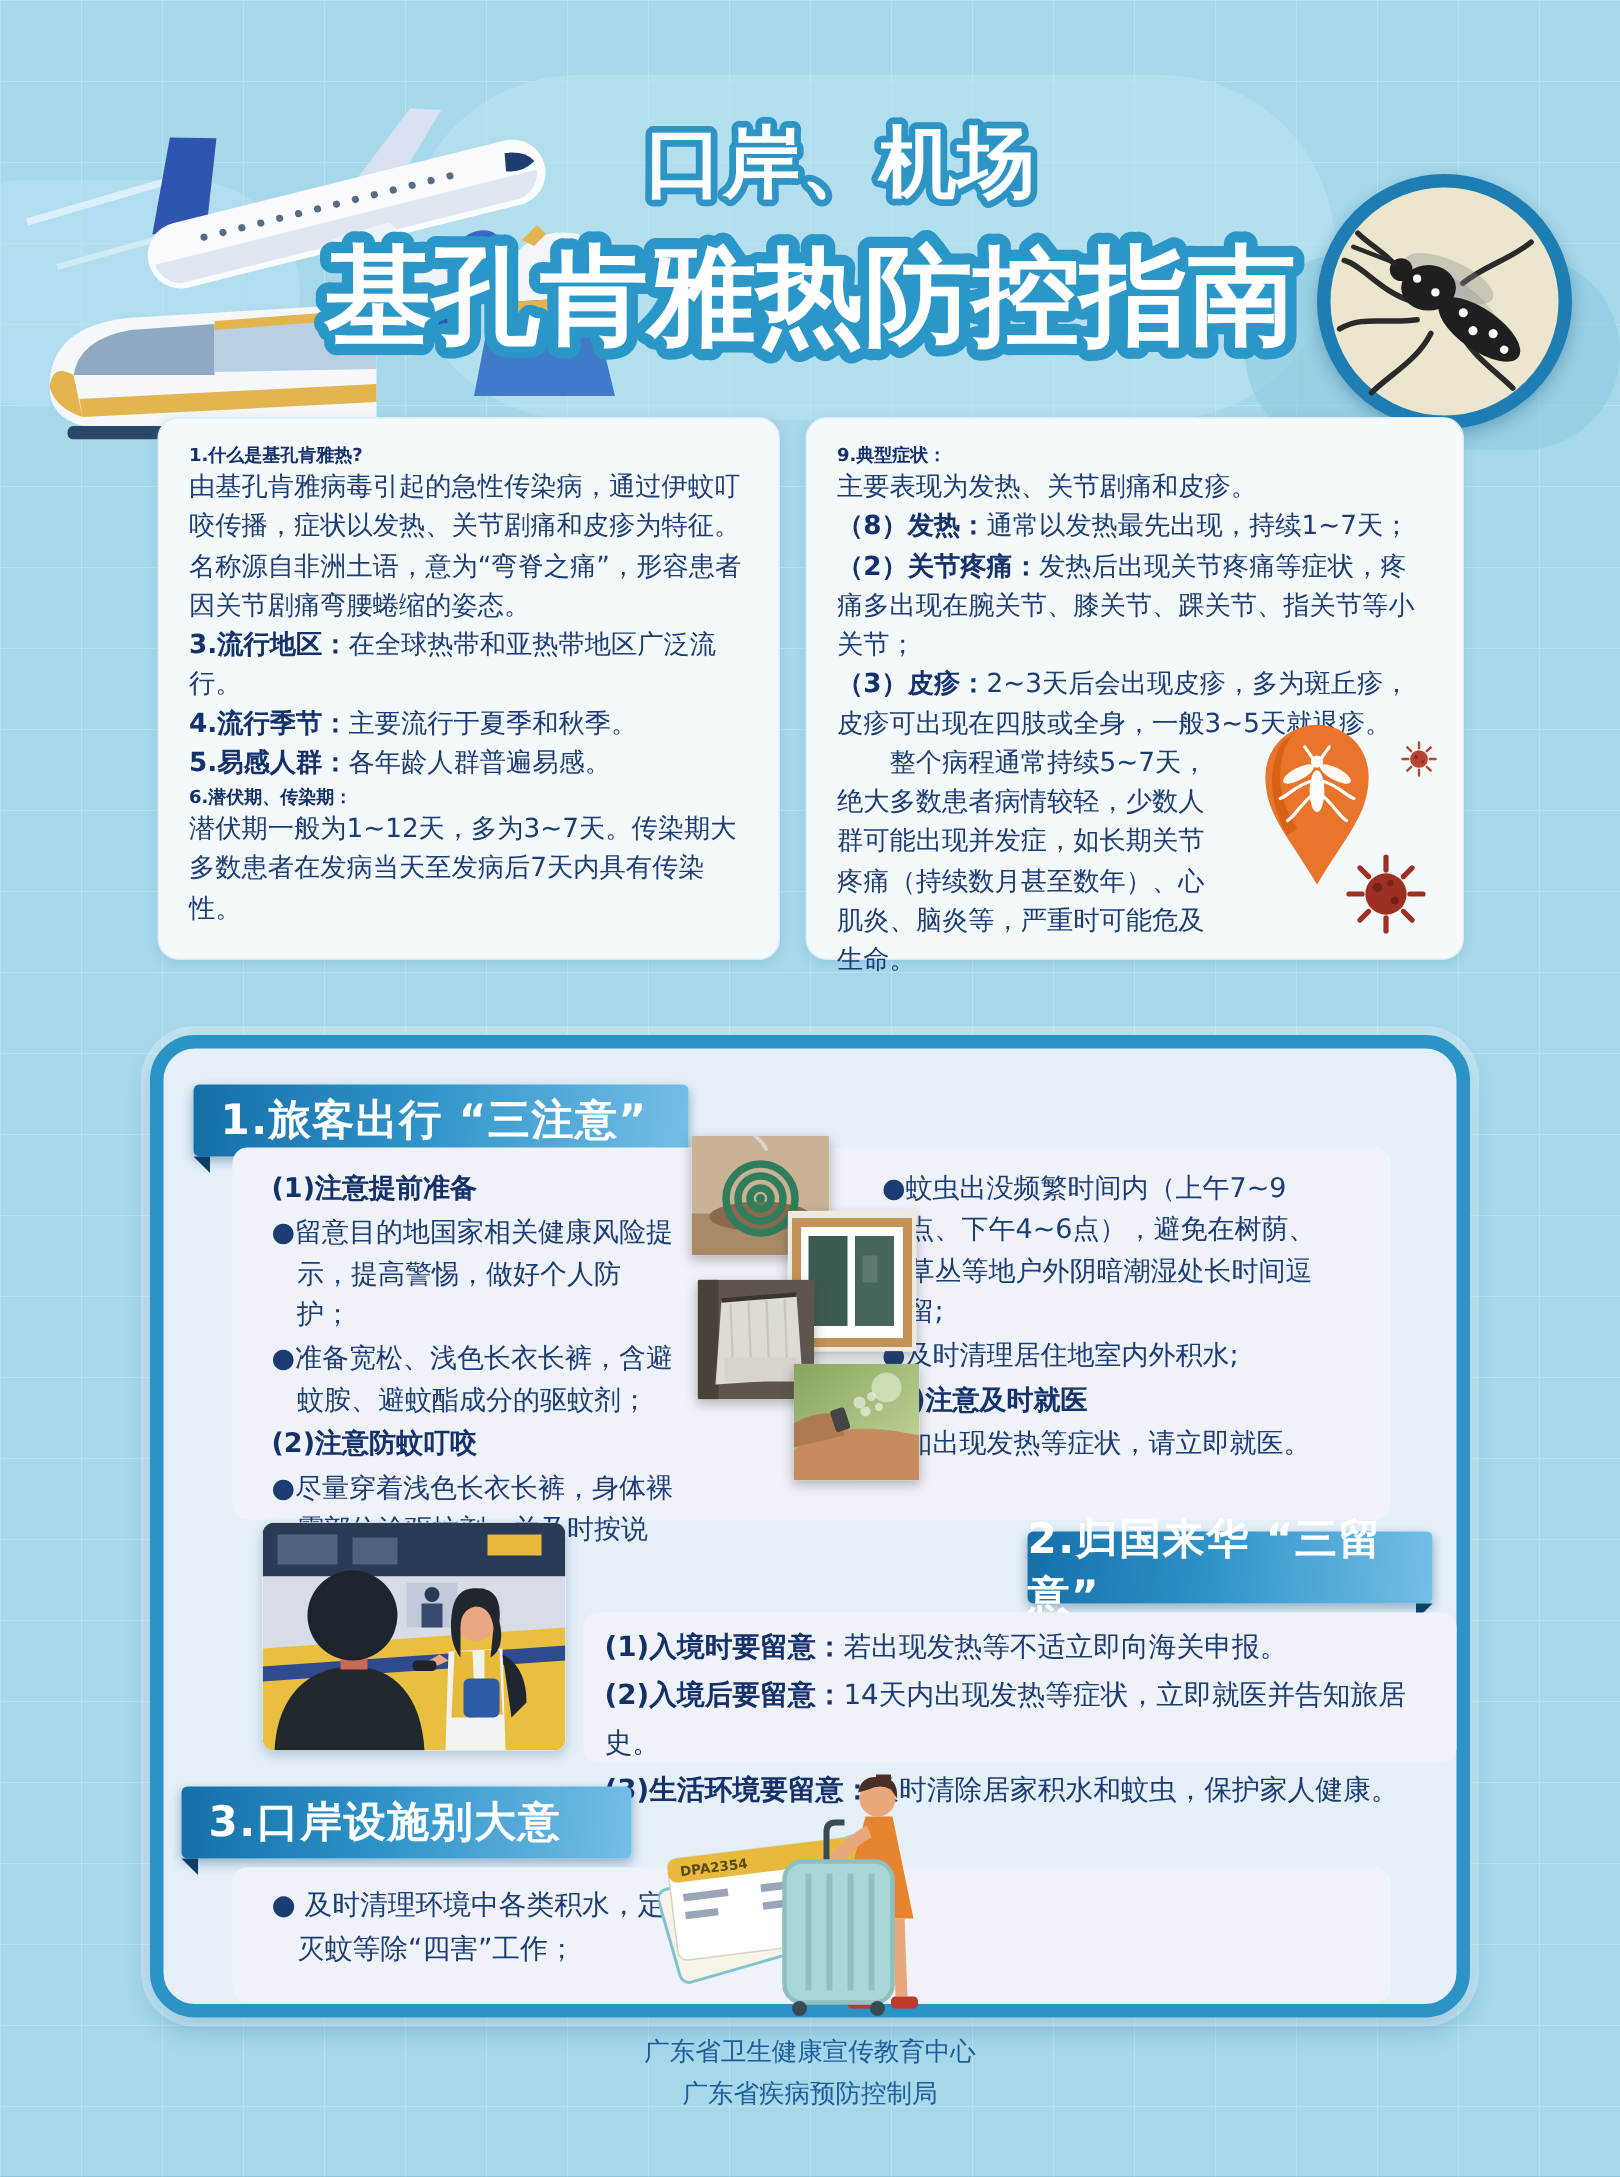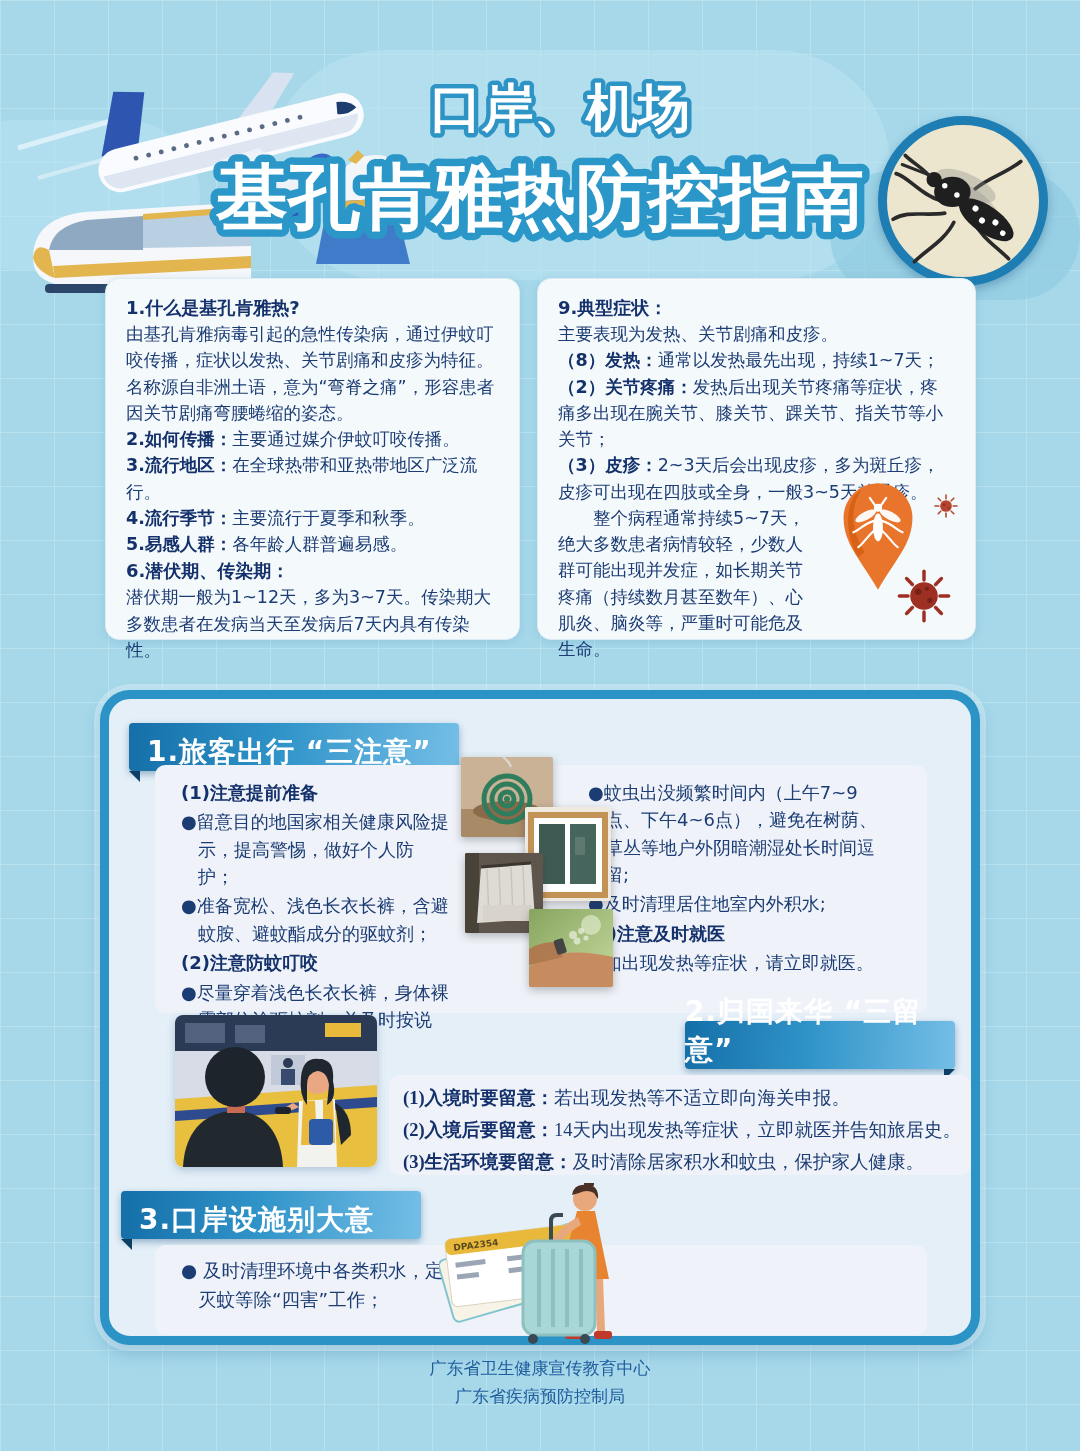--- a/index.html
+++ b/index.html
@@ -24,52 +24,52 @@
     background:#EDE6CE;border:9px solid #1E7DB3;box-shadow:0 4px 10px rgba(20,80,120,.35);
   }
 
   
   .info-box{
     position:absolute;background:#F4F9FC;border:1px solid #DDEBF4;border-radius:14px;
     box-shadow:0 2px 8px rgba(90,150,190,.25);
     padding:15px 20px;font-size:17.5px;line-height:1.5;
   }
   .info-box p{margin:0;}
-  .ib-h{font-weight:bold;color:#14316B;font-size:18px;margin:2px 0;}
+  .ib-h{font-weight:bold;color:#14316B;font-size:12px;margin:2px 0;}
   .lbl{font-weight:bold;color:#14316B;}
   .closing{text-indent:2em;padding-right:138px;}
 
   
   .panel{
     position:absolute;left:100px;top:690px;width:862px;height:637px;
     background:#E4EFF8;border:9px solid #2B93C6;border-radius:30px;
     box-shadow:0 0 0 6px rgba(255,255,255,.28), 0 8px 16px rgba(40,110,160,.3);
   }
   .panel-title{
     position:absolute;left:50%;top:-36px;transform:translateX(-50%);
     background:#2E9CD1;border-radius:18px;padding:2px 18px;
     box-shadow:0 4px 0 rgba(15,90,135,.35);
   }
   .ribbon{
-    position:absolute;height:48px;display:flex;align-items:flex-end;
+    position:absolute;height:48px;display:flex;align-items:center;
     background:linear-gradient(93deg,#156FA8 0%,#2F93C8 45%,#74BEE6 100%);
     color:#fff;font-weight:bold;font-size:28px;border-radius:4px;
     box-shadow:0 3px 7px rgba(20,80,120,.4);
     padding-left:18px;letter-spacing:1px;
   }
   .fold-l::after{content:"";position:absolute;left:0;bottom:-11px;
     border-top:11px solid #0C3F66;border-left:11px solid transparent;}
   .fold-r::after{content:"";position:absolute;right:0;bottom:-11px;
     border-top:11px solid #0C3F66;border-right:11px solid transparent;}
   .block{position:absolute;background:#EFF3F9;border-radius:10px;}
   .m-text{font-size:18px;line-height:1.52;}
   .m-text p{margin:0 0 2px 0;}
   .sub-h{font-weight:bold;color:#14316B;}
   .bullet{padding-left:17px;text-indent:-17px;}
-  .s2-line{font-size:18.5px;line-height:1.72;margin:0;font-family:Liberation Serif, serif;}
+  .s2-line{font-size:18.5px;line-height:1.72;margin:0;}
 
   
   .photo{position:absolute;box-shadow:0 3px 8px rgba(60,60,60,.35);border-radius:2px;overflow:hidden;}
   .illu-card{position:absolute;background:#fff;border-radius:8px;overflow:hidden;
     box-shadow:0 3px 8px rgba(60,100,140,.3);}
 
   .footer{position:absolute;left:0;right:0;top:1354px;text-align:center;
     color:#1E5C9C;font-size:17px;line-height:1.65;}
   .footer p{margin:0;}
   svg{display:block;}
@@ -165,21 +165,20 @@
       <circle cx="38" cy="40" r="1.8" fill="#fff"></circle>
         <circle cx="46" cy="46" r="1.8" fill="#fff"></circle>
       <circle cx="31" cy="36" r="5" fill="#1F1F1F"></circle>
       <path d="M28,33 L10,26" stroke="#2A2A2A" stroke-width="2" stroke-linecap="round"></path>
     </svg>
   </div>
 
   <div class="info-box" style="left:105px;top:278px;width:373px;height:330px;">
     <p class="ib-h">1.什么是基孔肯雅热?</p>
     <p>由基孔肯雅病毒引起的急性传染病，通过伊蚊叮咬传播，症状以发热、关节剧痛和皮疹为特征。名称源自非洲土语，意为“弯脊之痛”，形容患者因关节剧痛弯腰蜷缩的姿态。</p>
-    <p><span class="lbl">2.如何传播：</span><span>主要通过媒介伊蚊叮咬传播。</span></p>
     <p><span class="lbl">3.流行地区：</span><span>在全球热带和亚热带地区广泛流行。</span></p>
     <p><span class="lbl">4.流行季节：</span><span>主要流行于夏季和秋季。</span></p>
     <p><span class="lbl">5.易感人群：</span><span>各年龄人群普遍易感。</span></p>
     <p class="ib-h">6.潜伏期、传染期：</p>
     <p>潜伏期一般为1~12天，多为3~7天。传染期大多数患者在发病当天至发病后7天内具有传染性。</p>
   </div>
 
   <div class="info-box" style="left:537px;top:278px;width:397px;height:330px;">
     <p class="ib-h">9.典型症状：</p>
     <p>主要表现为发热、关节剧痛和皮疹。</p>

